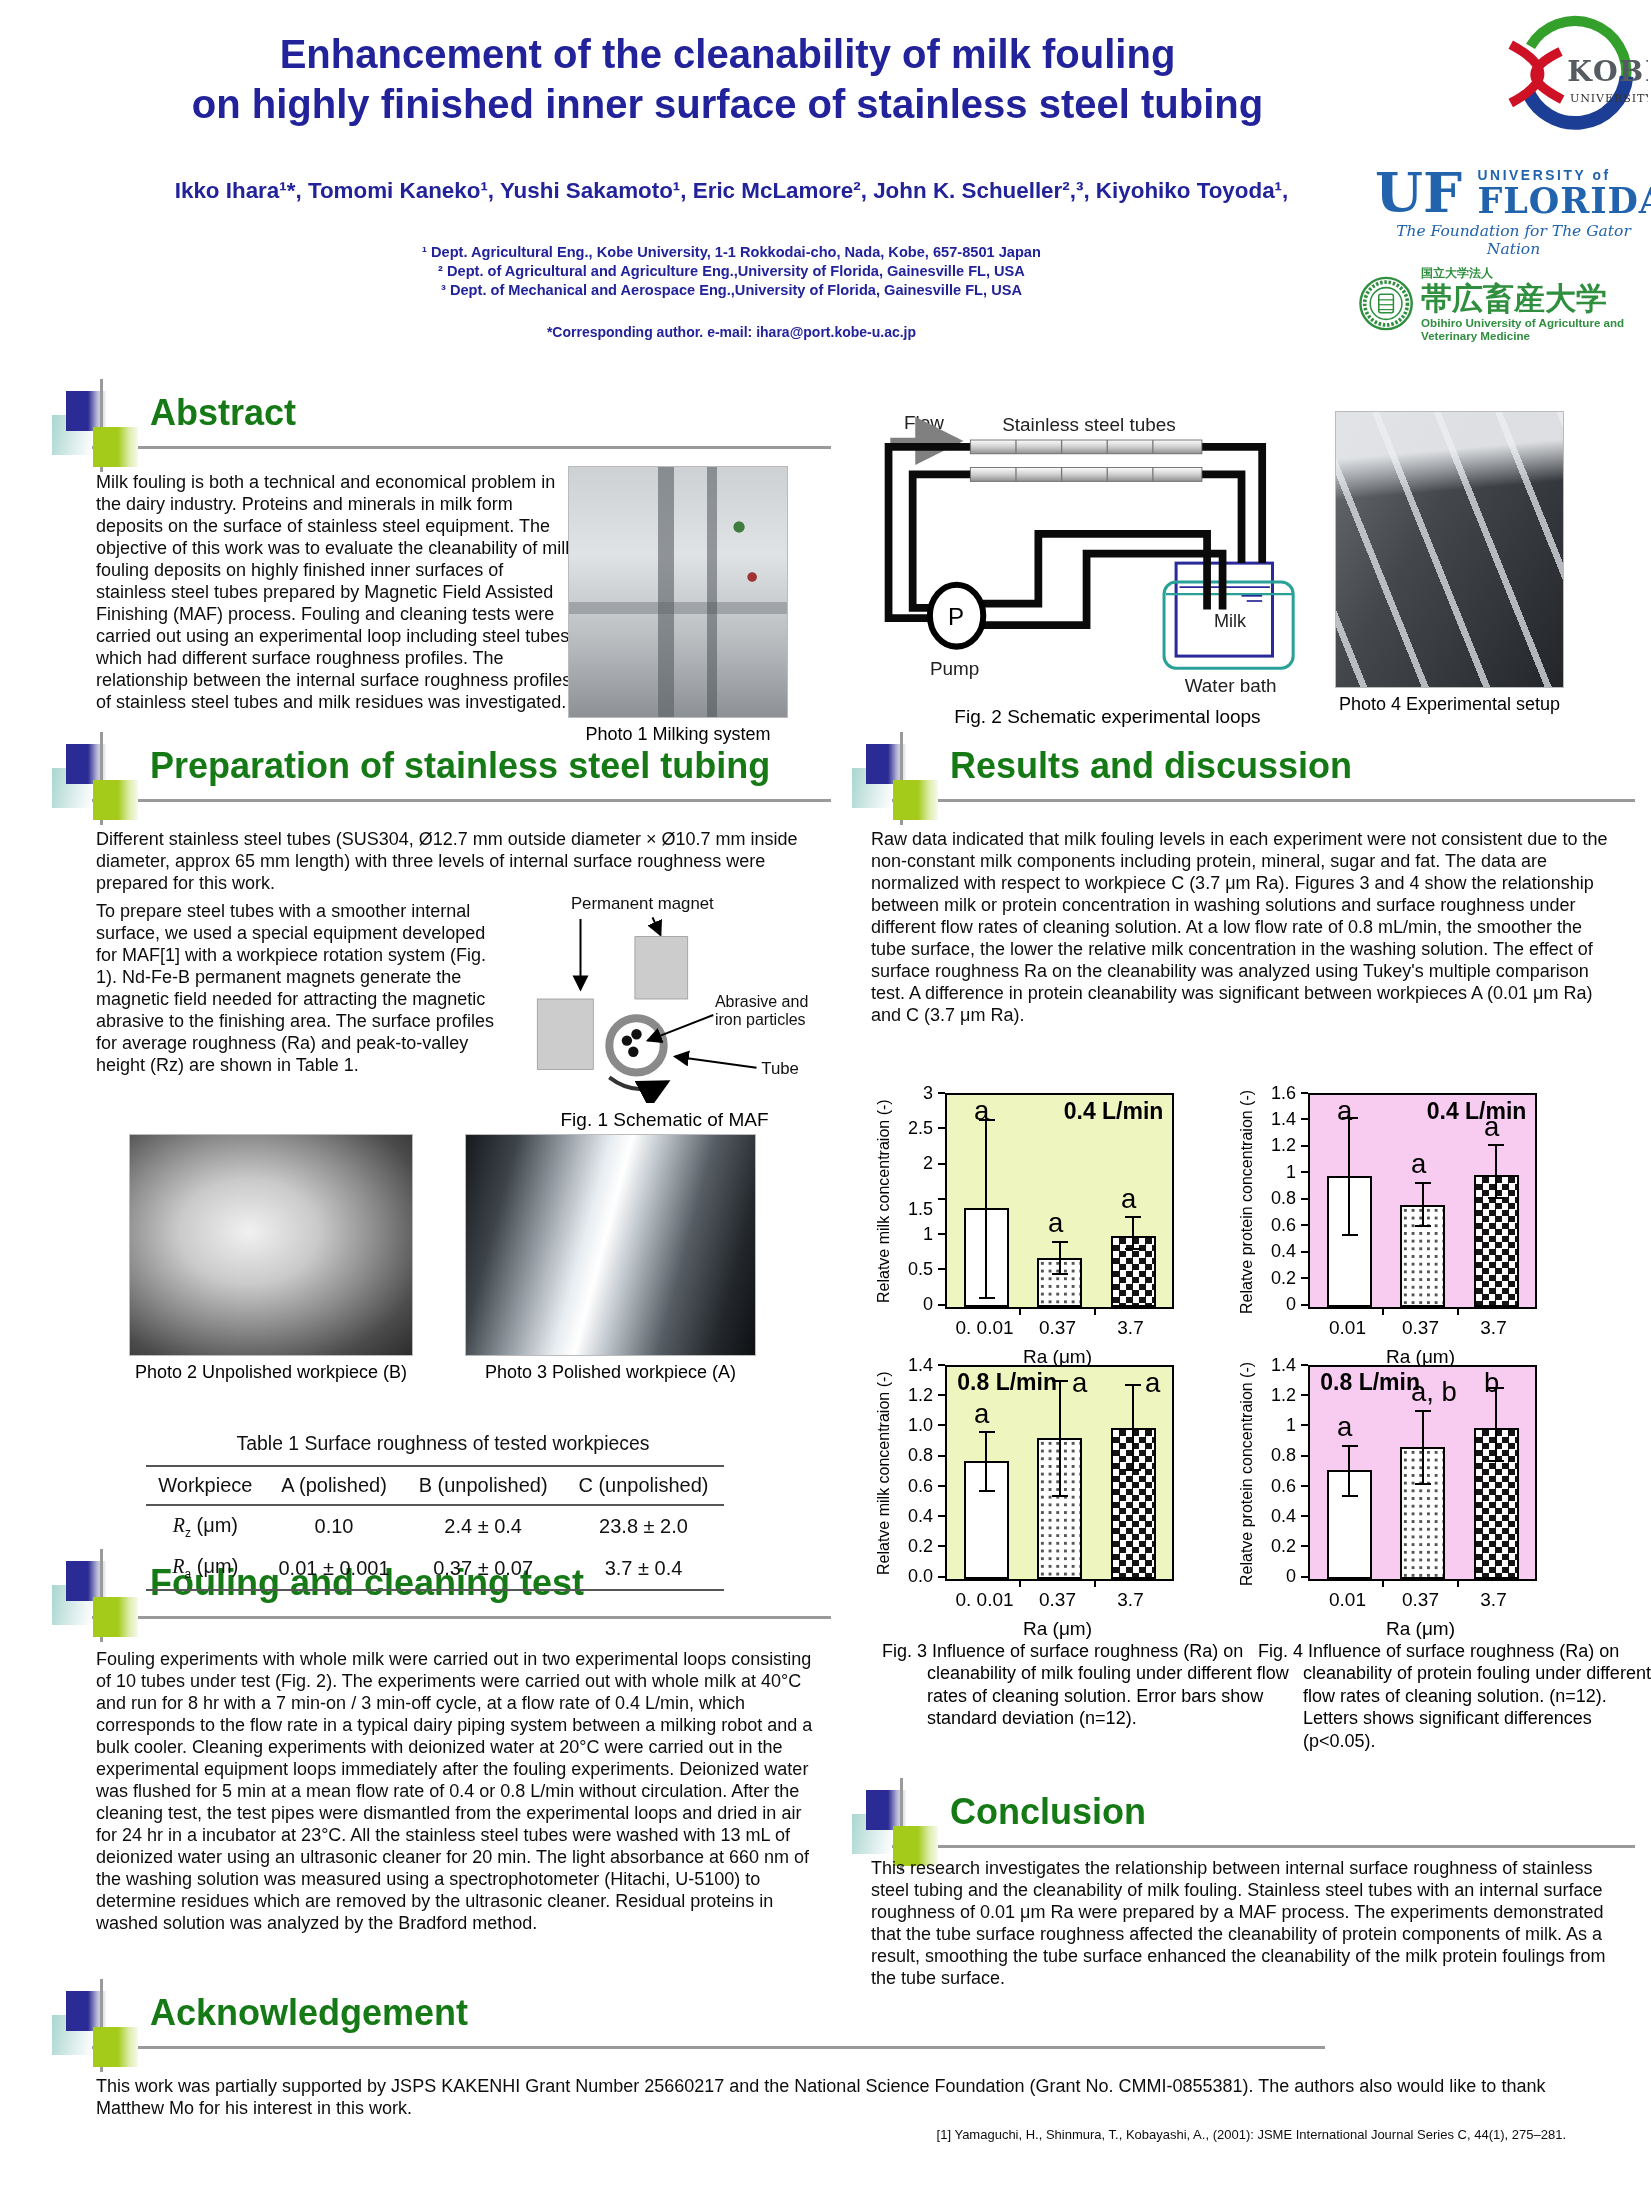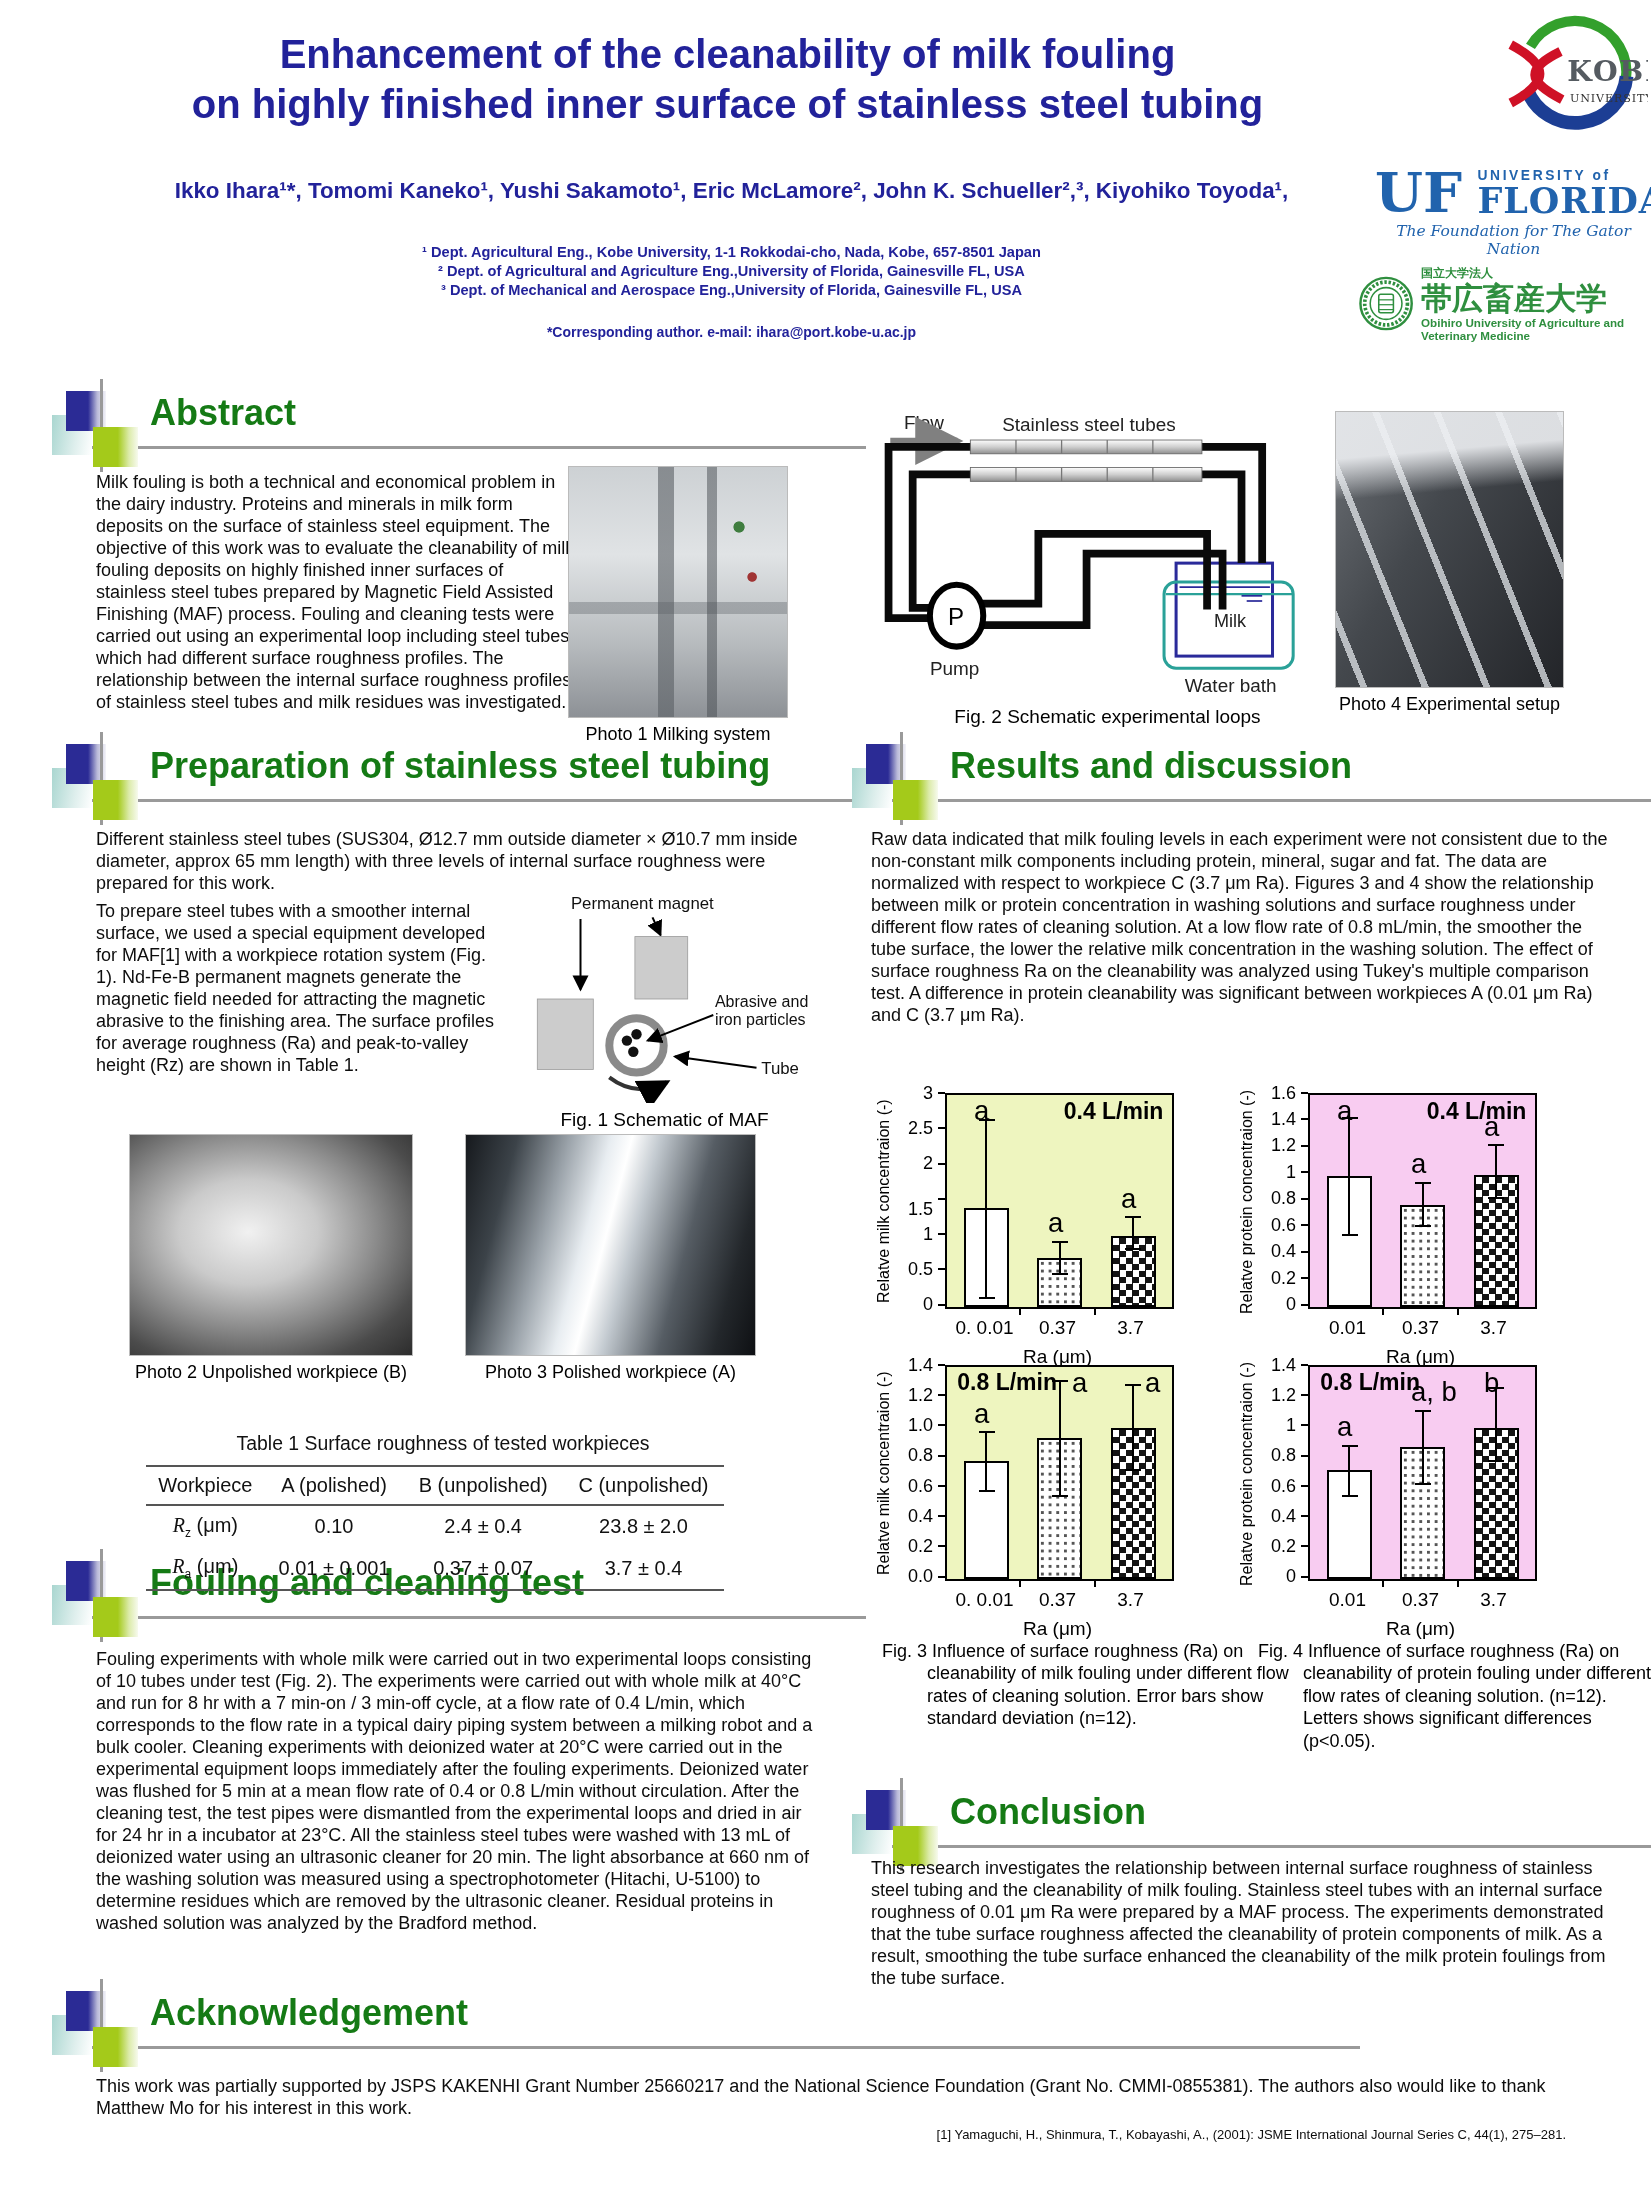--- a/index.html
+++ b/index.html
@@ -25,21 +25,21 @@
   .uf-top{font-size:13.8px;letter-spacing:2.6px;color:#2163ad;font-weight:700;}
   .uf-main{font-family:"DejaVu Serif",serif;font-weight:700;font-size:35px;color:#2163ad;letter-spacing:0.9px;line-height:36px;}
   .uf-tag{font-family:"DejaVu Serif",serif;font-style:italic;font-size:15.5px;color:#2163ad;margin-top:3.4px;text-align:center;width:100%;}
   #logo-obihiro{position:absolute;left:1358px;top:265px;width:293px;display:flex;align-items:center;}
   .obi-text{margin-left:6.9px;color:#2f8f3f;}
   .obi-small{font-size:12px;font-weight:700;}
   .obi-main{font-size:31px;font-weight:700;line-height:34px;}
   .obi-en{font-size:11.6px;font-weight:700;}
 
   
-  .sec-head{position:absolute;height:86px;padding-left:35px;}
+  .sec-head{position:absolute;height:86px;}
   .sec-head .hline{position:absolute;left:0;top:57px;width:100%;height:2.6px;background:#9a9a9a;}
   .sec-head .sq-teal{position:absolute;left:0;top:26px;width:40px;height:40px;
       background:linear-gradient(100deg,#a9d6d0 0%,#dfefed 60%,#ffffff 100%);}
   .sec-head .sq-blue{position:absolute;left:13.8px;top:1.7px;width:40px;height:40px;
       background:linear-gradient(90deg,#2b2b95 0%,#2b2b95 55%,#b9b9d8 78%,#f4f4f9 100%);}
   .sec-head .vline{position:absolute;left:48px;top:-10.3px;width:2.6px;height:93px;background:#9a9a9a;}
   .sec-head .sq-green{position:absolute;left:41px;top:38px;width:45px;height:40px;
       background:linear-gradient(90deg,#a4ca1a 0%,#a4ca1a 55%,#dcebaa 80%,#f7faee 100%);}
   .sec-head h2{position:absolute;left:98px;top:3.4px;margin:0;font-size:36px;font-weight:700;color:#157a15;white-space:nowrap;}
   .w-left{width:779px;}  .w-right{width:783px;text-align:right;}  .w-ack{width:1273px;}

